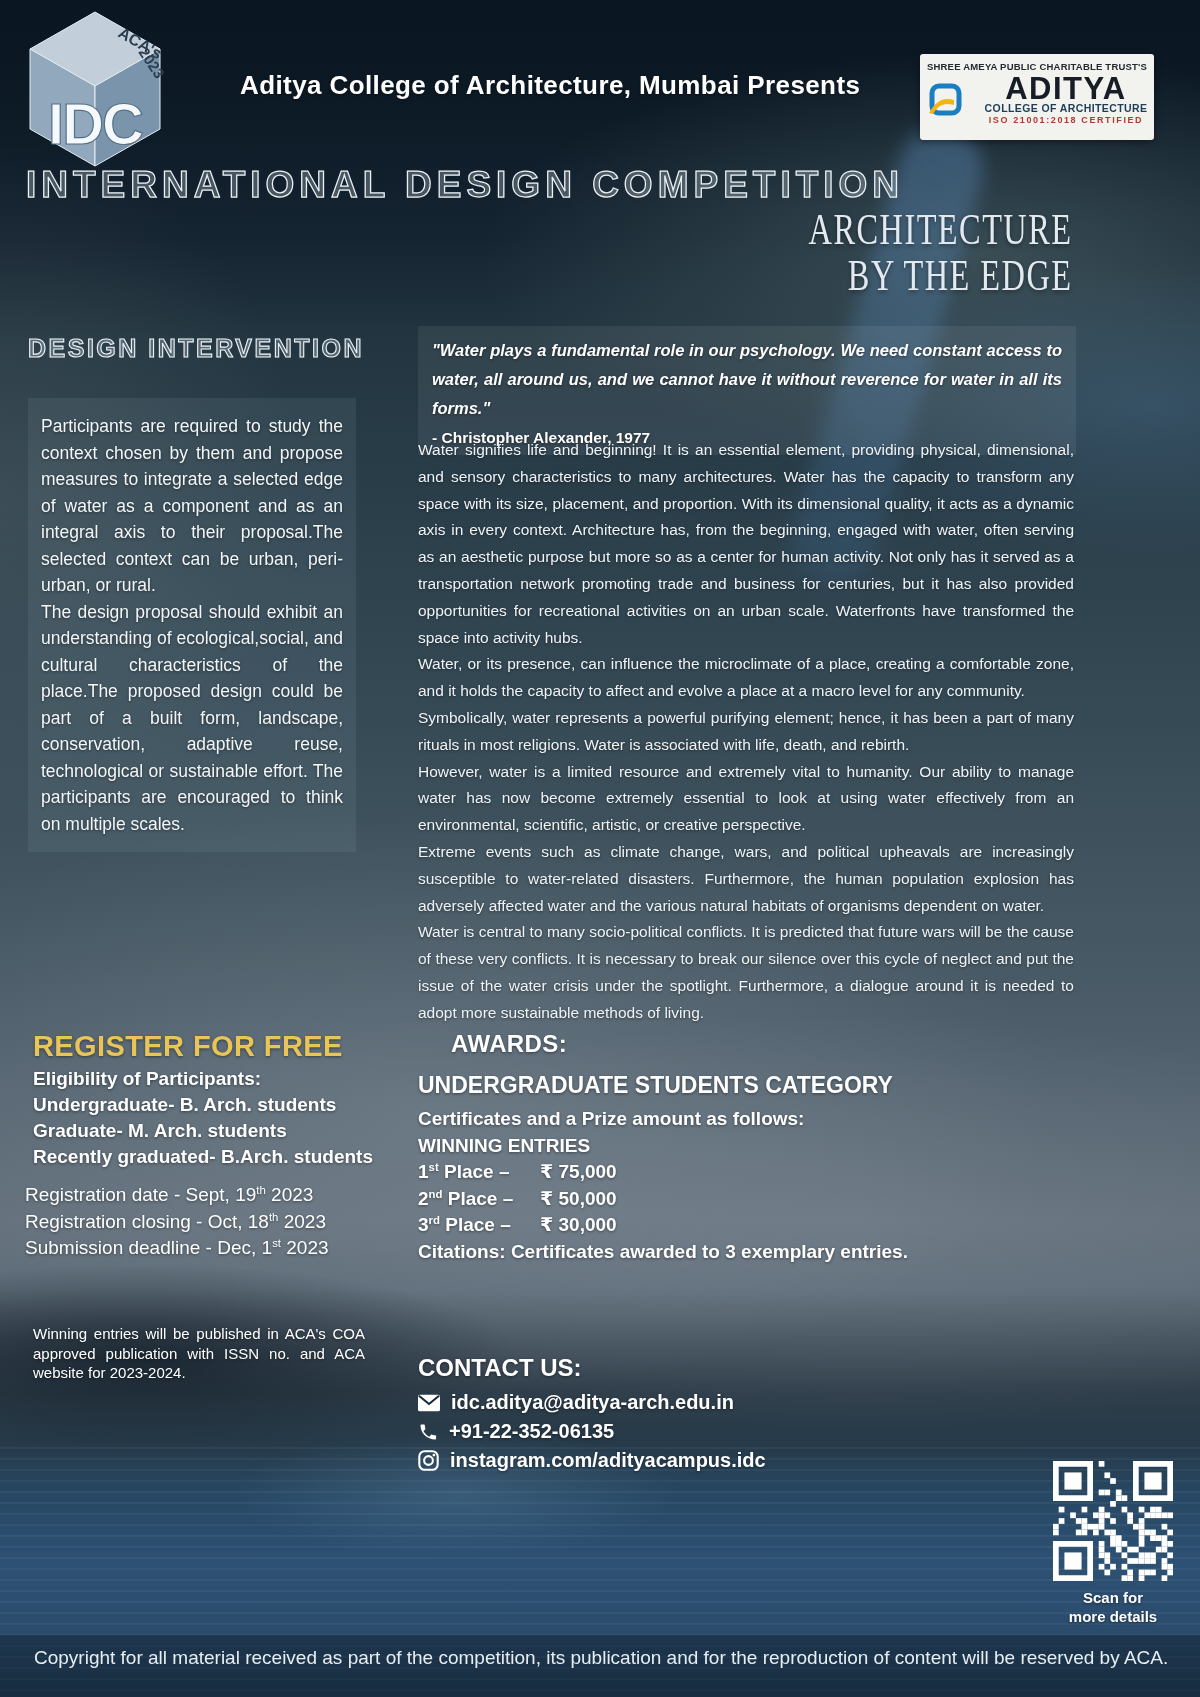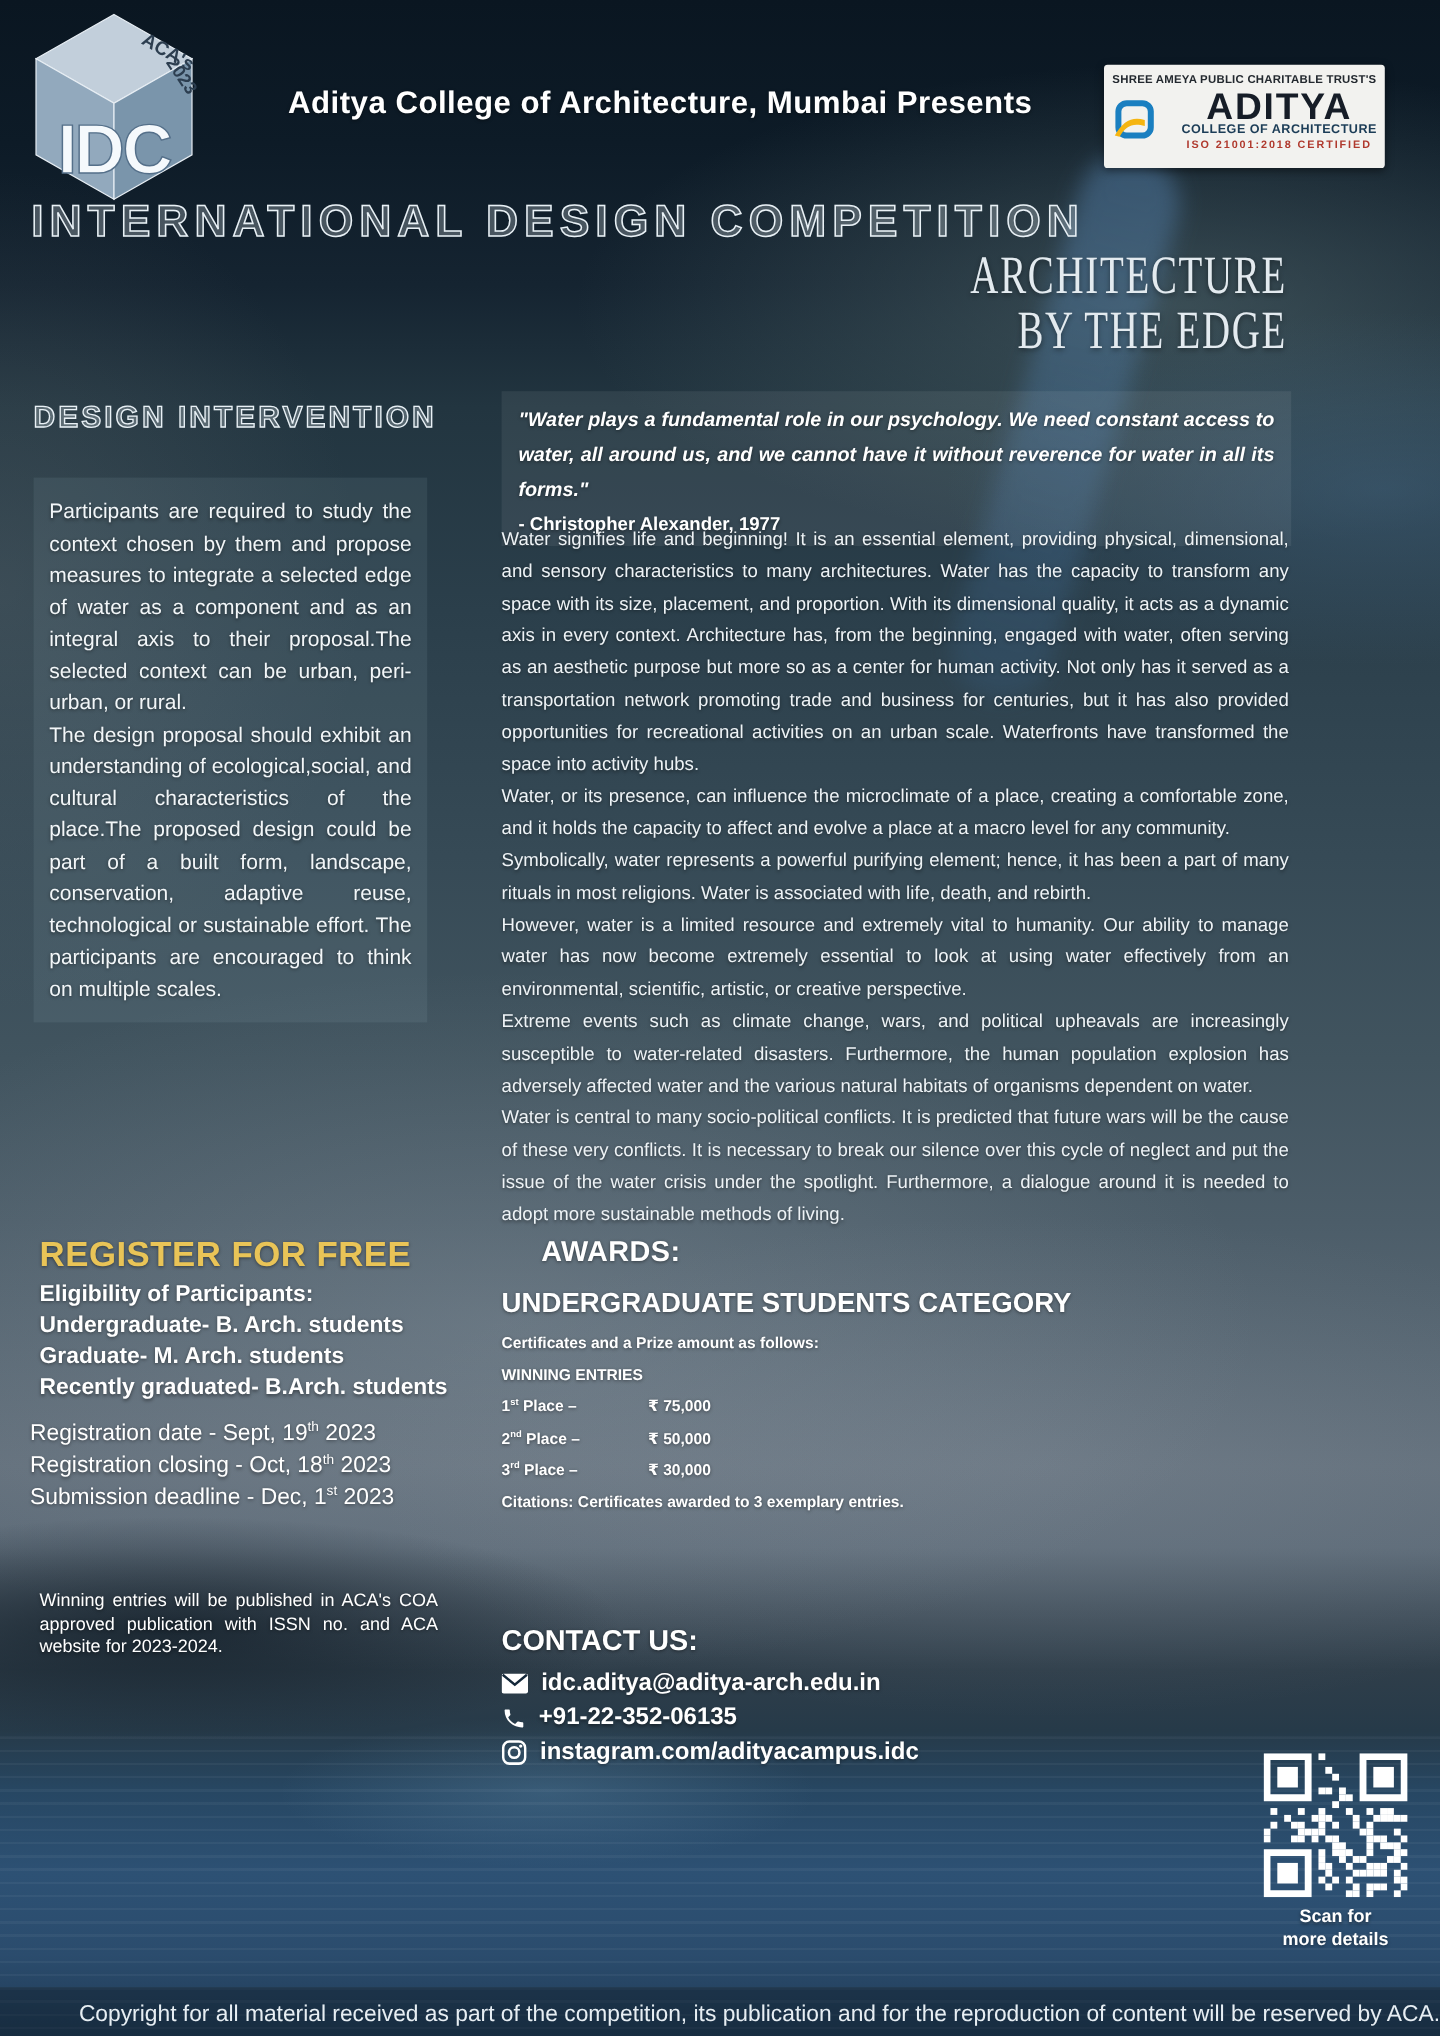--- a/index.html
+++ b/index.html
@@ -67,36 +67,36 @@
   
   .register-h{left:33px;top:1030px;font-size:29px;font-weight:700;color:#e9c457;letter-spacing:0.4px;text-align:center;}
   .elig{left:33px;top:1066px;font-size:19px;font-weight:700;line-height:26px;}
   .dates{left:25px;top:1182px;font-size:19px;font-weight:400;line-height:26.5px;}
   sup{font-size:60%;vertical-align:super;line-height:0;}
   .note{left:33px;top:1324px;width:332px;font-size:15px;line-height:19.5px;text-align:justify;font-weight:500;}
 
   
   .awards-h{left:418px;top:1030px;font-size:24px;font-weight:700;letter-spacing:0.4px;margin-left:33px;}
   .awards-cat{left:418px;top:1072px;font-size:23px;font-weight:700;}
-  .awards-body{left:418px;top:1106px;font-size:13px;font-weight:700;line-height:26.5px;}
+  .awards-body{left:418px;top:1106px;font-size:19px;font-weight:700;line-height:26.5px;}
   .place-label{display:inline-block;width:122px;}
   .citations{margin-top:0;}
 
   
   .contact-h{left:418px;top:1354px;font-size:24px;font-weight:700;}
   .contact-rows{left:418px;top:1388px;font-size:20px;font-weight:700;}
   .contact-row{display:flex;align-items:center;gap:11px;height:29px;}
   .contact-row svg{flex:0 0 auto;}
 
   
   .qr{left:1053px;top:1461px;width:120px;height:120px;}
   .qr-caption{left:1043px;top:1588px;width:140px;text-align:center;font-size:15px;font-weight:700;line-height:19px;}
 
   
-  .footer{left:0;bottom:0;width:100%;height:41px;background:rgba(12,24,34,0.40);text-align:right;}
+  .footer{left:0;bottom:0;width:100%;height:62px;background:rgba(12,24,34,0.40);}
   .footer-text{padding-left:34px;line-height:45px;font-size:19px;color:#e7eef3;font-weight:400;white-space:nowrap;}
 </style>
 </head>
 <body>
 
 <div id="poster">
 
   <div class="river"></div>
   <div class="waves"></div>
 

